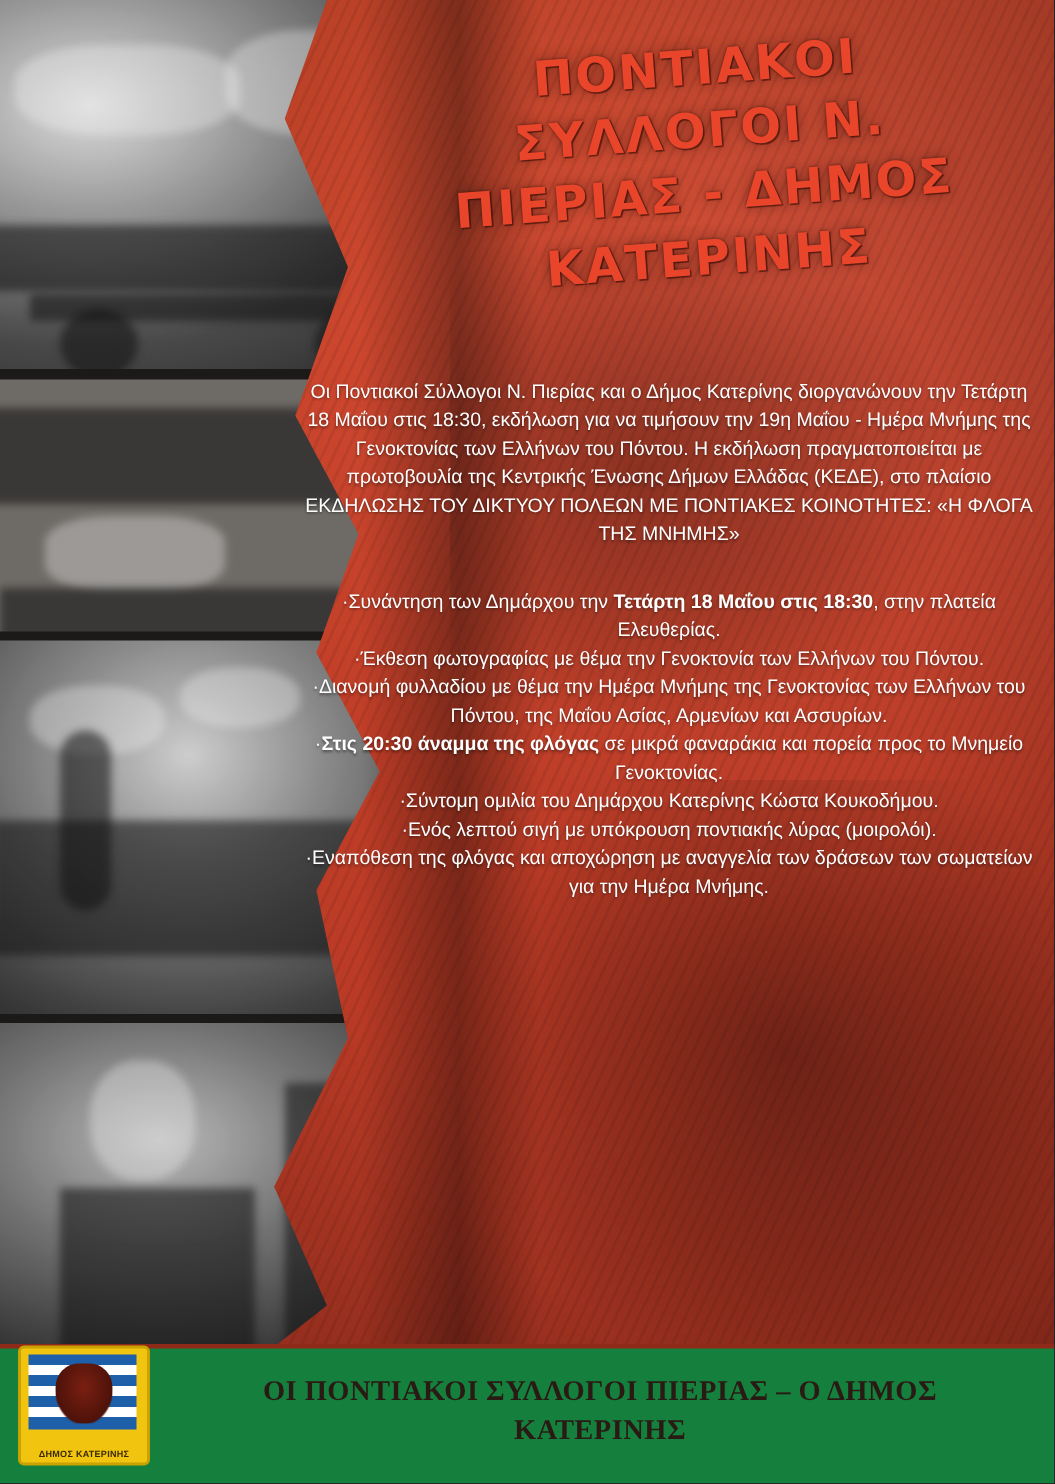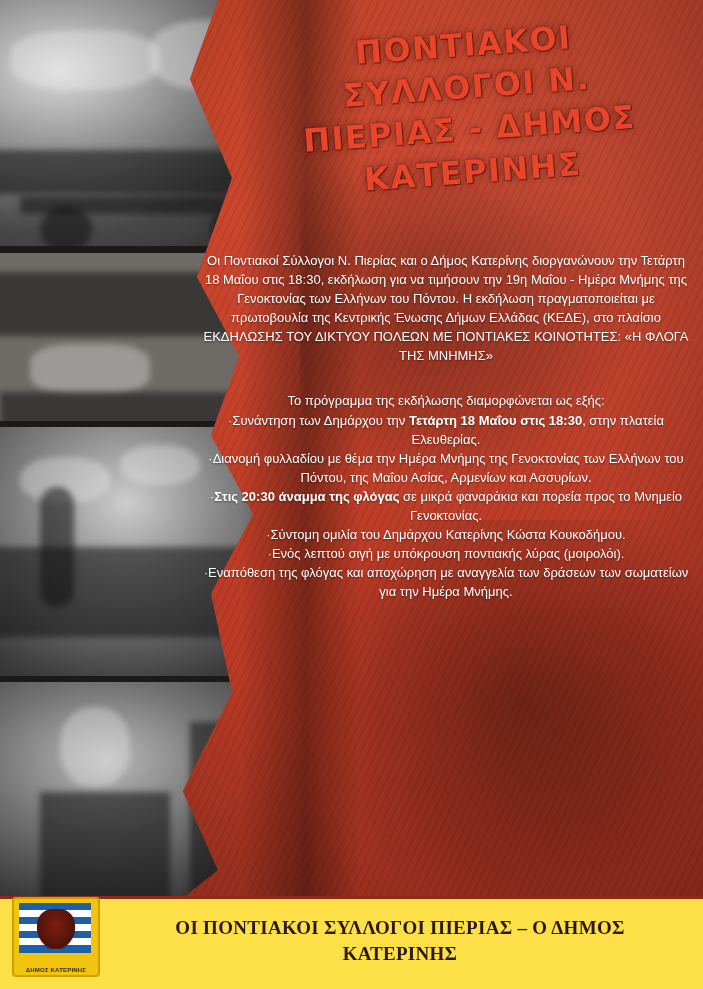--- a/index.html
+++ b/index.html
@@ -155,21 +155,21 @@
   .bullet b { font-weight: bold; }
 
   
   .bottom-banner {
     position: absolute;
     left: 0;
     bottom: 0;
     width: 703px;
     height: 90px;
     z-index: 7;
-    background: #fde047;
+    background: #15803d;
     border-top: 3px solid #8e2a17;
   }
   .banner-text {
     position: absolute;
     left: 120px;
     top: 16px;
     width: 560px;
     text-align: center;
     color: #2a1a14;
     font-family: "Liberation Serif", serif;
@@ -276,24 +276,26 @@
 
   <div class="title-block">
     <div class="title-line l1">ΠΟΝΤΙΑΚΟΙ</div>
     <div class="title-line l2">ΣΥΛΛΟΓΟΙ Ν.</div>
     <div class="title-line l3">ΠΙΕΡΙΑΣ - ΔΗΜΟΣ</div>
     <div class="title-line l4">ΚΑΤΕΡΙΝΗΣ</div>
   </div>
 
   <div class="body-text">
     <p class="para-intro">Οι Ποντιακοί Σύλλογοι Ν. Πιερίας και ο Δήμος Κατερίνης διοργανώνουν την Τετάρτη 18 Μαΐου στις 18:30,  εκδήλωση για να τιμήσουν την 19η Μαΐου - Ημέρα Μνήμης της Γενοκτονίας των Ελλήνων του Πόντου. Η εκδήλωση πραγματοποιείται με πρωτοβουλία της Κεντρικής Ένωσης Δήμων Ελλάδας (ΚΕΔΕ), στο πλαίσιο ΕΚΔΗΛΩΣΗΣ ΤΟΥ ΔΙΚΤΥΟΥ ΠΟΛΕΩΝ ΜΕ ΠΟΝΤΙΑΚΕΣ ΚΟΙΝΟΤΗΤΕΣ: «Η ΦΛΟΓΑ ΤΗΣ ΜΝΗΜΗΣ»</p>
-    <p class="program-head">Το πρόγραμμα της εκδήλωσης διαμορφώνεται ως εξής:</p>
     <div>
       <p class="bullet">
         <span>·Συνάντηση των Δημάρχου την </span><b>Τετάρτη 18 Μαΐου στις 18:30</b><span>, στην πλατεία Ελευθερίας.</span>
+      </p>
+      <p class="bullet">
+        <span>·Έκθεση φωτογραφίας με θέμα την Γενοκτονία των Ελλήνων του Πόντου.</span><b></b><span></span>
       </p>
       <p class="bullet">
         <span>·Διανομή φυλλαδίου με θέμα την Ημέρα Μνήμης της Γενοκτονίας των Ελλήνων του Πόντου, της Μαΐου Ασίας, Αρμενίων και Ασσυρίων.</span><b></b><span></span>
       </p>
       <p class="bullet">
         <span>·</span><b>Στις 20:30 άναμμα της φλόγας</b><span> σε μικρά φαναράκια και πορεία προς το Μνημείο Γενοκτονίας.</span>
       </p>
       <p class="bullet">
         <span>·Σύντομη ομιλία του Δημάρχου Κατερίνης Κώστα Κουκοδήμου.</span><b></b><span></span>
       </p>

